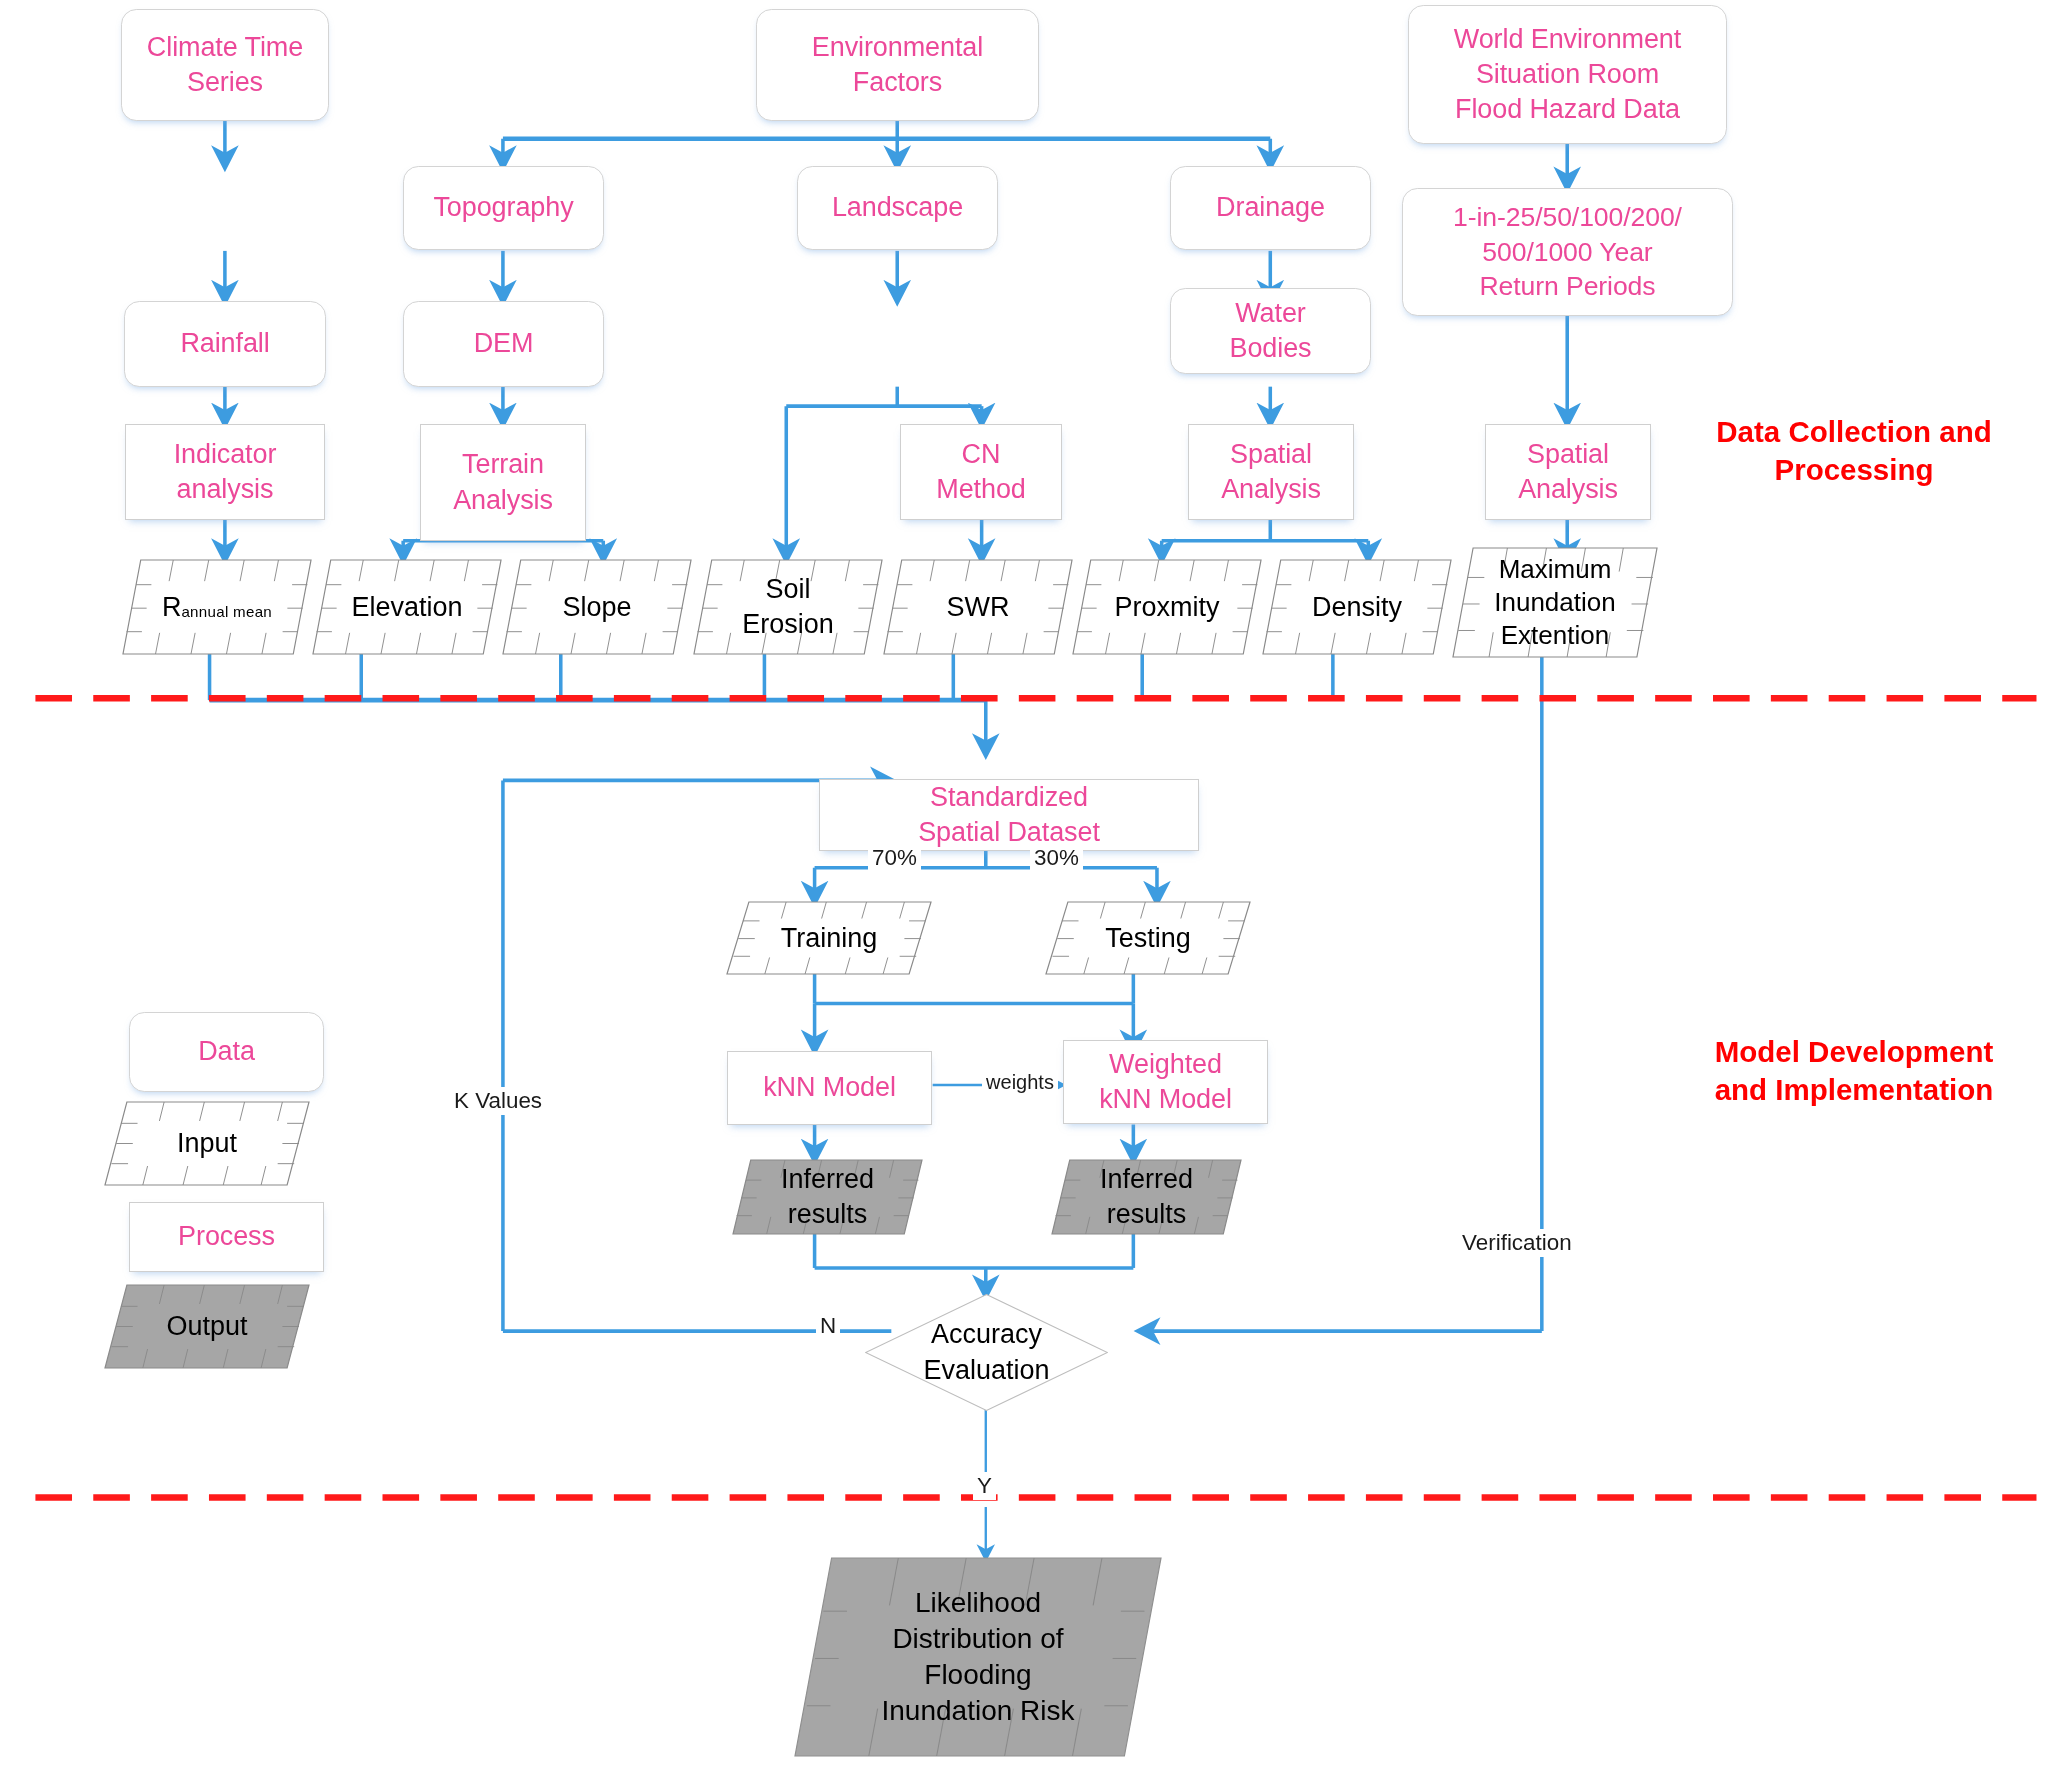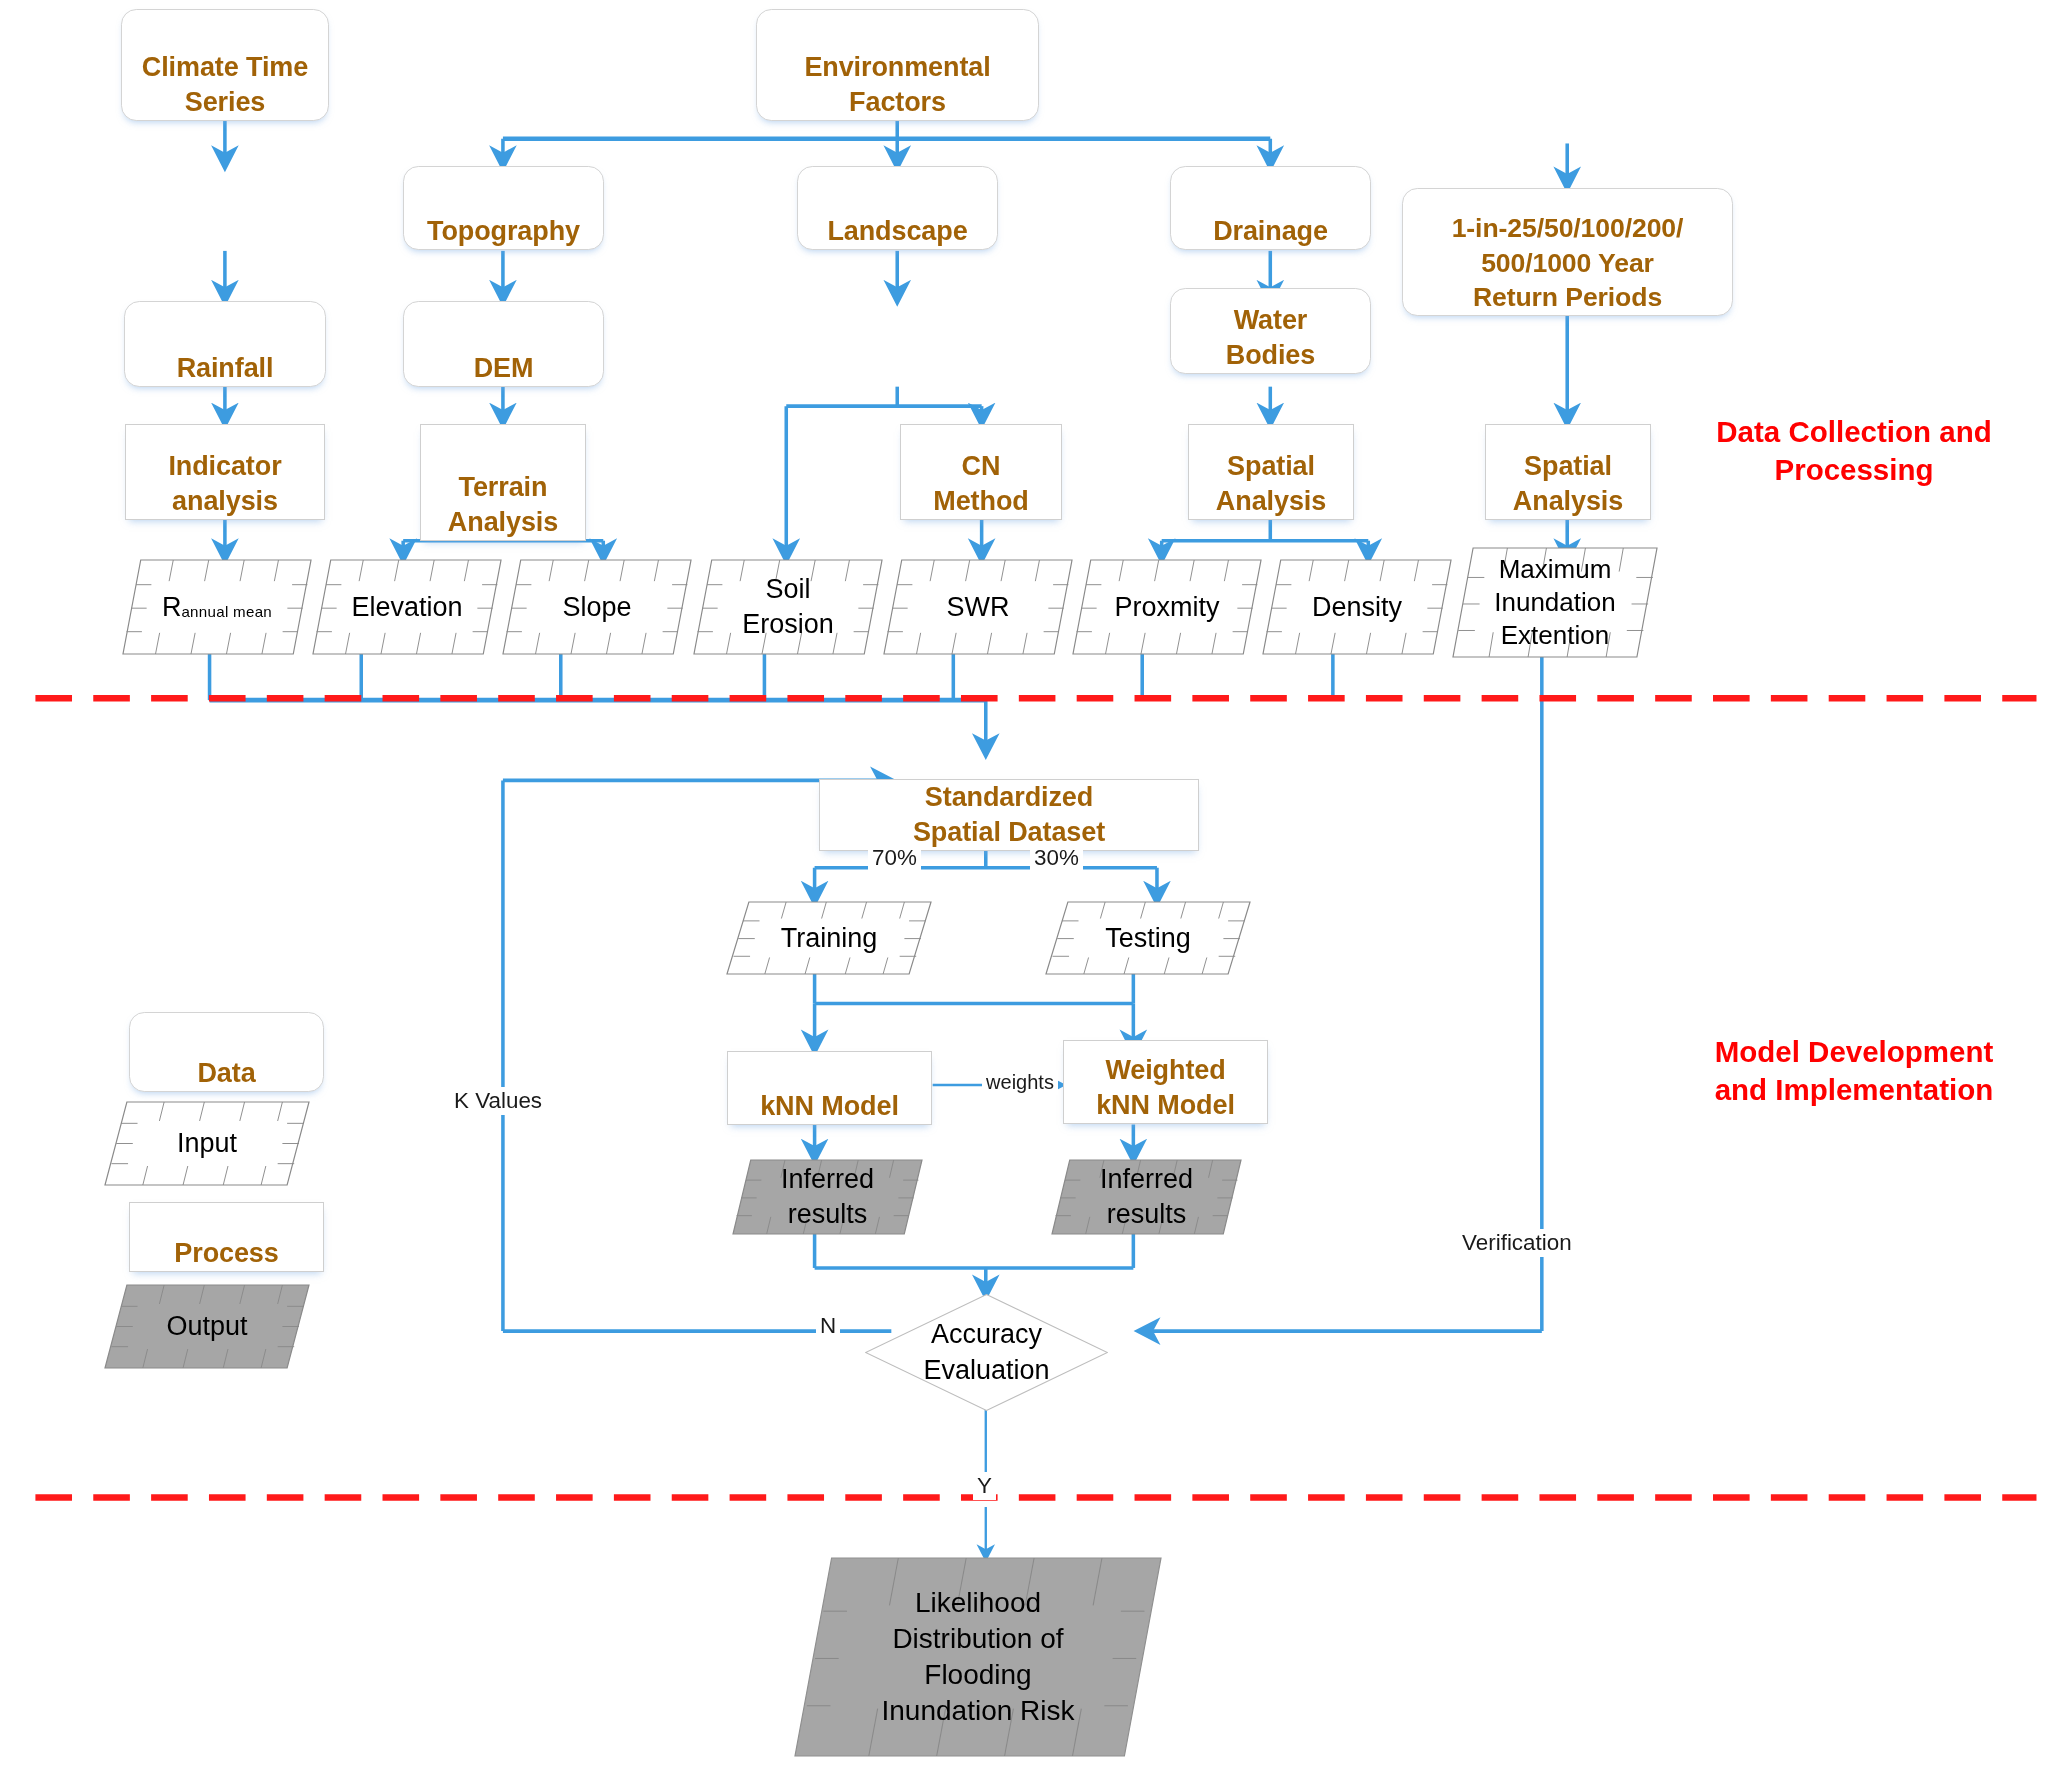--- a/index.html
+++ b/index.html
@@ -11,29 +11,28 @@
     width: 2066px;
     height: 1765px;
     background: #ffffff;
     overflow: hidden;
   }
 
   
   .node {
     position: absolute;
     display: flex;
-    align-items: flex-end;
+    align-items: center;
     justify-content: center;
     text-align: center;
-    color: #a16207;
+    color: #ec4899;
     font-size: 27px;
     line-height: 1.30;
     letter-spacing: -0.1px;
     z-index: 5;
-    font-weight: bold;
   }
   .node .lbl { position: relative; z-index: 3; padding: 0 3.5px; white-space: pre-line; }
 
   
   .data-node {
     background:#fff;
     border:1.8px solid #d4d4d4;
     border-radius: 15.3px;
     box-shadow: 0 4.1px 7.7px -3.5px rgba(120,170,225,.55);
   }
@@ -219,20 +218,25 @@
   <div class="node data-node" style="left:121px; top:8.9px; width:208px; height:112px;">
     <span class="lbl">Climate Time
 Series</span>
   </div>
 
   <div class="node data-node" style="left:756px; top:8.9px; width:283px; height:112px;">
     <span class="lbl">Environmental
 Factors</span>
   </div>
 
+  <div class="node data-node" style="left:1408px; top:4.7px; width:319px; height:139px;">
+    <span class="lbl">World Environment
+Situation Room
+Flood Hazard Data</span>
+  </div>
 
 
   <div class="node data-node" style="left:403px; top:166px; width:201px; height:84px;">
     <span class="lbl">Topography</span>
   </div>
 
   <div class="node data-node" style="left:797px; top:166px; width:201px; height:84px;">
     <span class="lbl">Landscape</span>
   </div>
 

